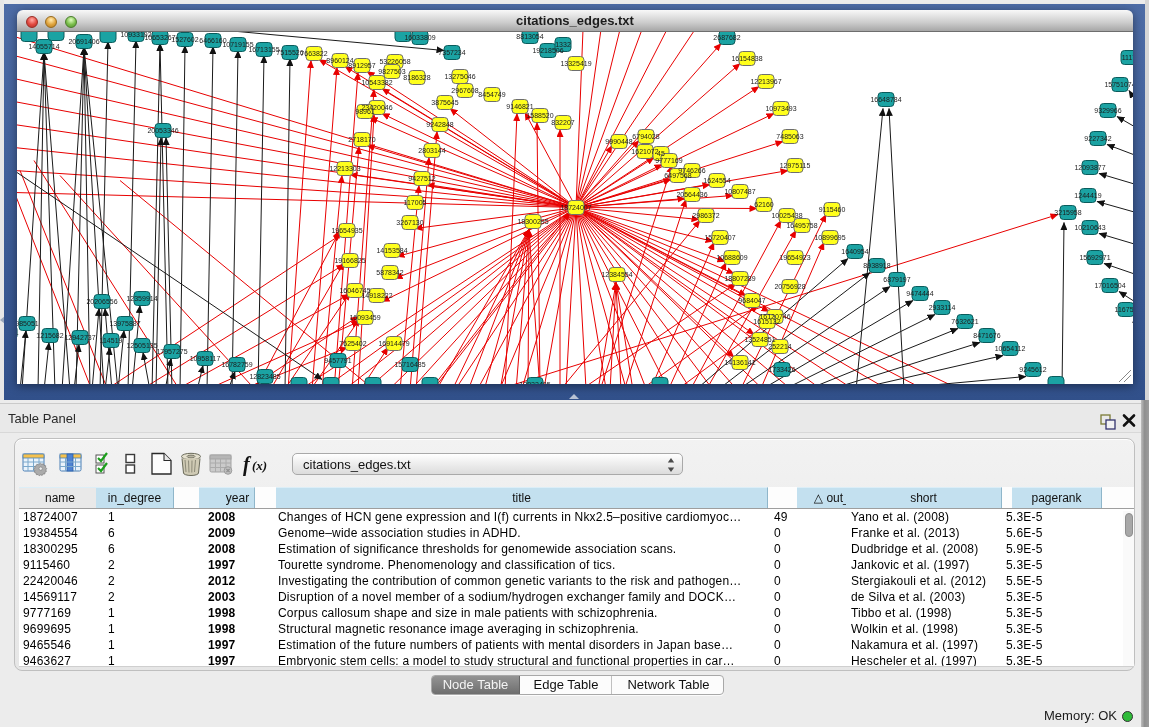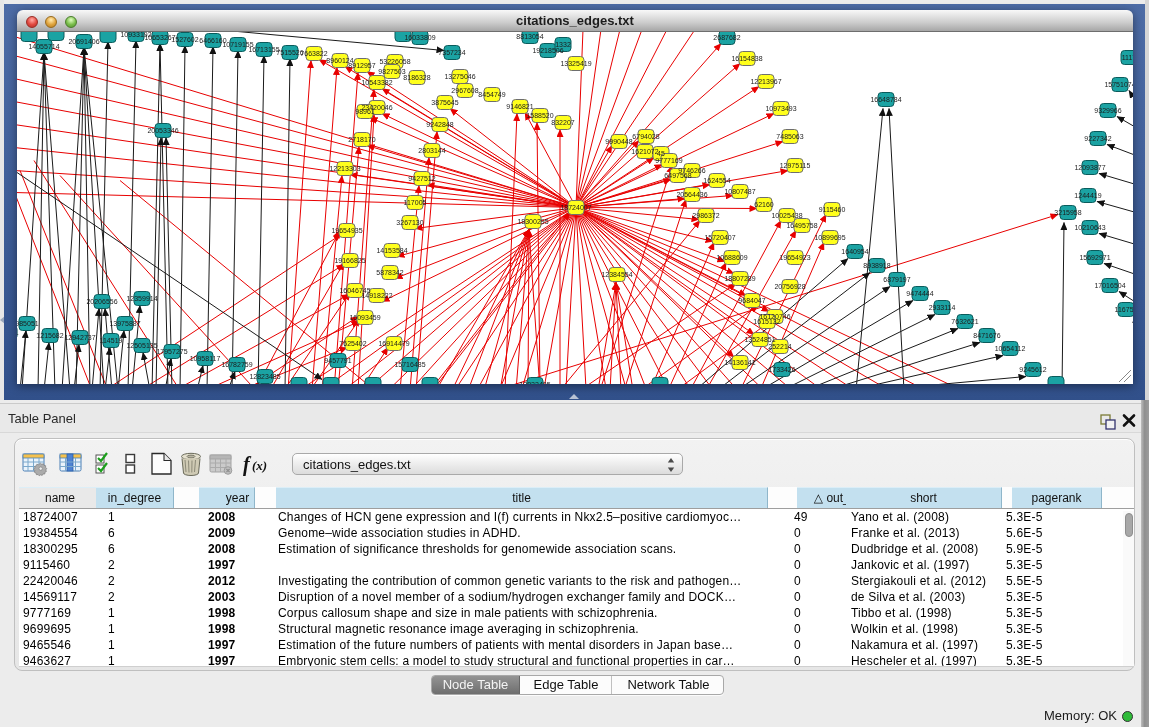--- a/index.html
+++ b/index.html
@@ -48,21 +48,21 @@
   border-bottom:1px solid #9e9e9e; background:#fdfdfd; }
 #thead span { position:absolute; top:0; height:21px; line-height:21px; text-align:center;
   background:#c3e0ef; border-right:1px solid #8fb6ca; border-top:1px solid #dceef7; }
 #tbody { position:absolute; left:0; top:22px; width:1115px; font-size:12px; color:#000; letter-spacing:0.2px; }
 .trow { position:relative; height:16px; line-height:16px; white-space:nowrap; }
 .trow span { position:absolute; top:0; overflow:hidden; }
 .c0 { left:4px;  width:80px; }
 .c1 { left:89px; width:90px; }
 .c2 { left:189px; width:70px;font-weight:bold; }
 .c3 { left:259px; width:490px; }
-.c4 { left:755px; width:70px;margin-left:20px; }
+.c4 { left:755px; width:70px; }
 .c5 { left:832px; width:150px; }
 .c6 { left:987px; width:90px; }
 #vscroll { position:absolute; left:1104px; top:24px; width:11px; height:156px; background:#fafafa; }
 #vthumb { position:absolute; left:1.5px; top:2px; width:8px; height:24px; background:#a8a8a8; border:1px solid #8e8e8e; border-radius:4px; }
 
 #tabs { position:absolute; left:416px; top:236px; width:293px; height:20px;
   border:1px solid #a8a8a8; border-radius:4px; background:#fcfcfc; font-size:13px;
   box-shadow:0 1px 0 rgba(255,255,255,.8); }
 #tabs .seg { position:absolute; top:0; height:18px; line-height:18px; text-align:center; color:#111; }
 #seg1 { left:0; width:88px; background:linear-gradient(#949494,#6e6e6e); color:#f4f4f4 !important;
@@ -658,20 +658,21 @@
               <span class="c2">2008</span>
               <span class="c3">Estimation of significance thresholds for genomewide association scans.</span>
               <span class="c4">0</span>
               <span class="c5">Dudbridge et al. (2008)</span>
               <span class="c6">5.9E-5</span>
 </div>
 <div class="trow">
 <span class="c0">9115460</span>
               <span class="c1">2</span>
               <span class="c2">1997</span>
+              <span class="c3">Tourette syndrome. Phenomenology and classification of tics.</span>
               <span class="c4">0</span>
               <span class="c5">Jankovic et al. (1997)</span>
               <span class="c6">5.3E-5</span>
 </div>
 <div class="trow">
 <span class="c0">22420046</span>
               <span class="c1">2</span>
               <span class="c2">2012</span>
               <span class="c3">Investigating the contribution of common genetic variants to the risk and pathogen…</span>
               <span class="c4">0</span>

